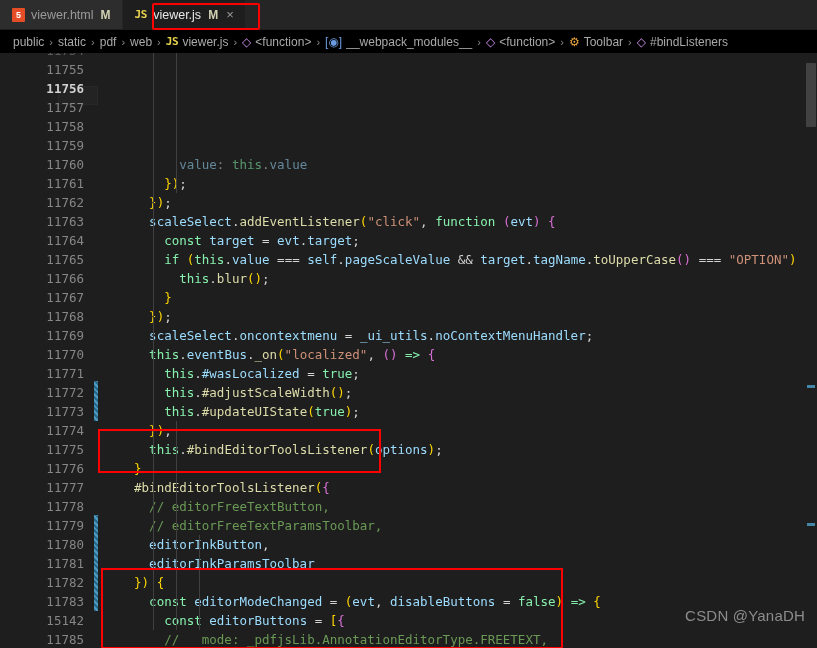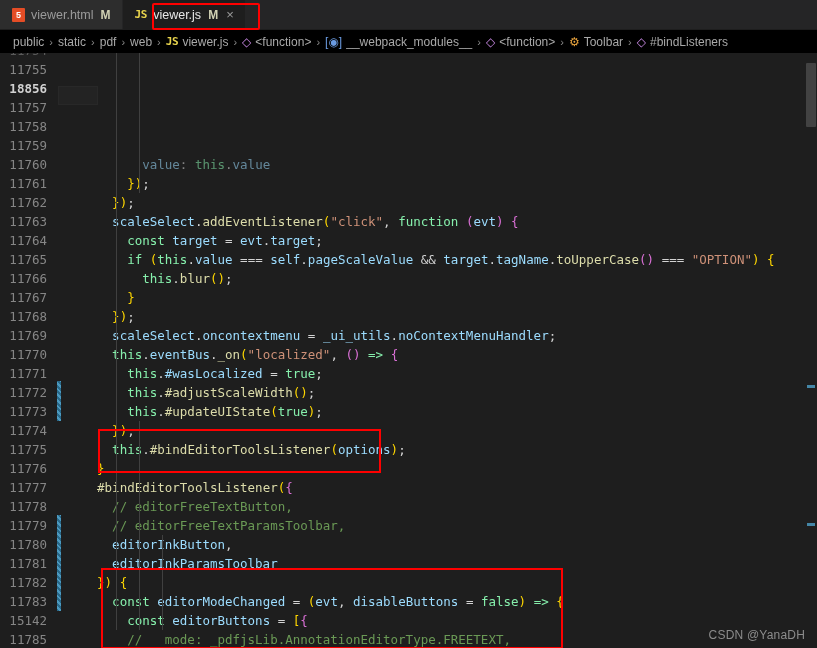--- a/index.html
+++ b/index.html
@@ -93,20 +93,21 @@
     font-family: "DejaVu Sans Mono", monospace;
     font-size: 12.5px;
     line-height: 19px;
   }
   .gutter-nums {
     width: 56px; flex: 0 0 56px;
     text-align: right;
     padding-right: 9px;
     color: #868686;
     user-select: none;
+    margin-left: 37px;
   }
   .gutter-nums .ln { height: 19px; }
   .gutter-nums .ln.cur { color: #d2d2d2; font-weight: bold; }
 
   .gutter-diff {
     width: 6px; flex: 0 0 6px;
     position: relative;
   }
   .diffmark {
     position: absolute; left: 1px; width: 4px;
@@ -151,23 +152,23 @@
   .annot {
     position: absolute;
     border: 2.5px solid #fe0000;
     pointer-events: none;
     z-index: 20;
   }
 
   
   .watermark {
     position: absolute;
-    right: 12px; bottom: 6px;
+    right: 12px; bottom: 24px;
     font-family: "Liberation Sans", sans-serif;
-    font-size: 12px;
+    font-size: 15px;
     color: #8c8c8c;
     letter-spacing: .2px;
   }
 
   
   .rightrail {
     position: absolute; right: 0; top: 0; bottom: 0;
     width: 13px; background: #1e1e1e;
   }
   .scroll-thumb {
@@ -254,21 +255,21 @@
 
   <div class="editor">
 
     <div class="curline-box" style="top:33px;"></div>
 
     <div class="code-area" style="margin-top:-12px;">
 
       <div class="gutter-nums" id="gutter-nums">
           <div class="ln" style="color: rgb(90, 90, 90);">11754</div>
           <div class="ln">11755</div>
-          <div class="ln cur">18856</div>
+          <div class="ln cur">11756</div>
           <div class="ln">11757</div>
           <div class="ln">11758</div>
           <div class="ln">11759</div>
           <div class="ln">11760</div>
           <div class="ln">11761</div>
           <div class="ln">11762</div>
           <div class="ln">11763</div>
           <div class="ln">11764</div>
           <div class="ln">11765</div>
           <div class="ln">11766</div>

